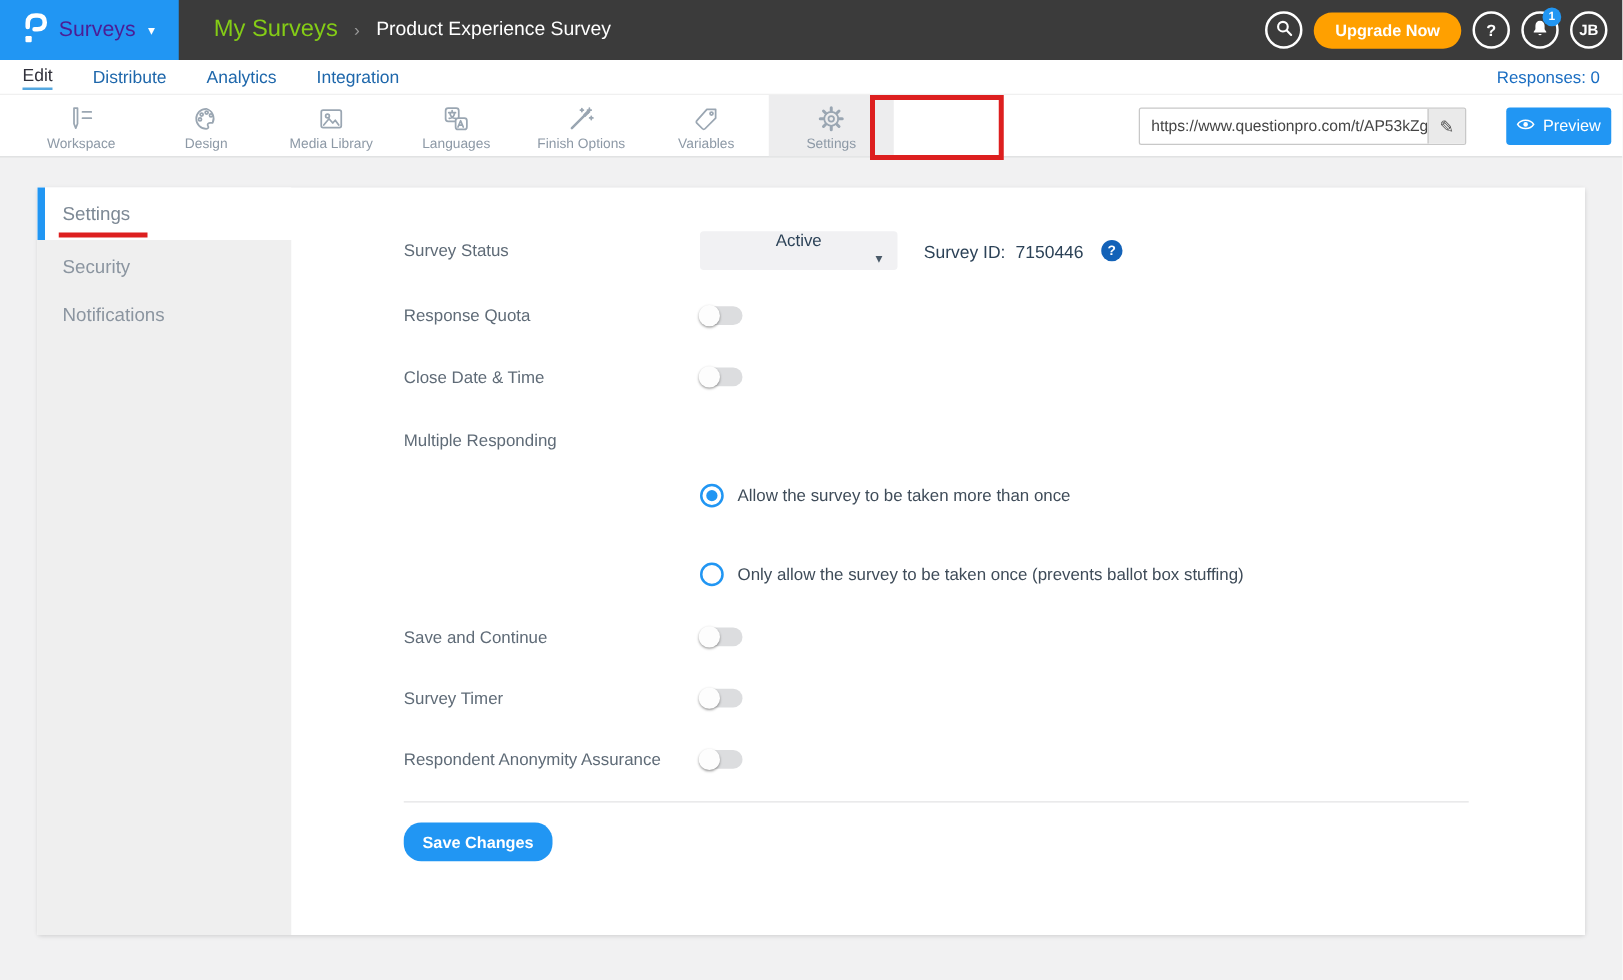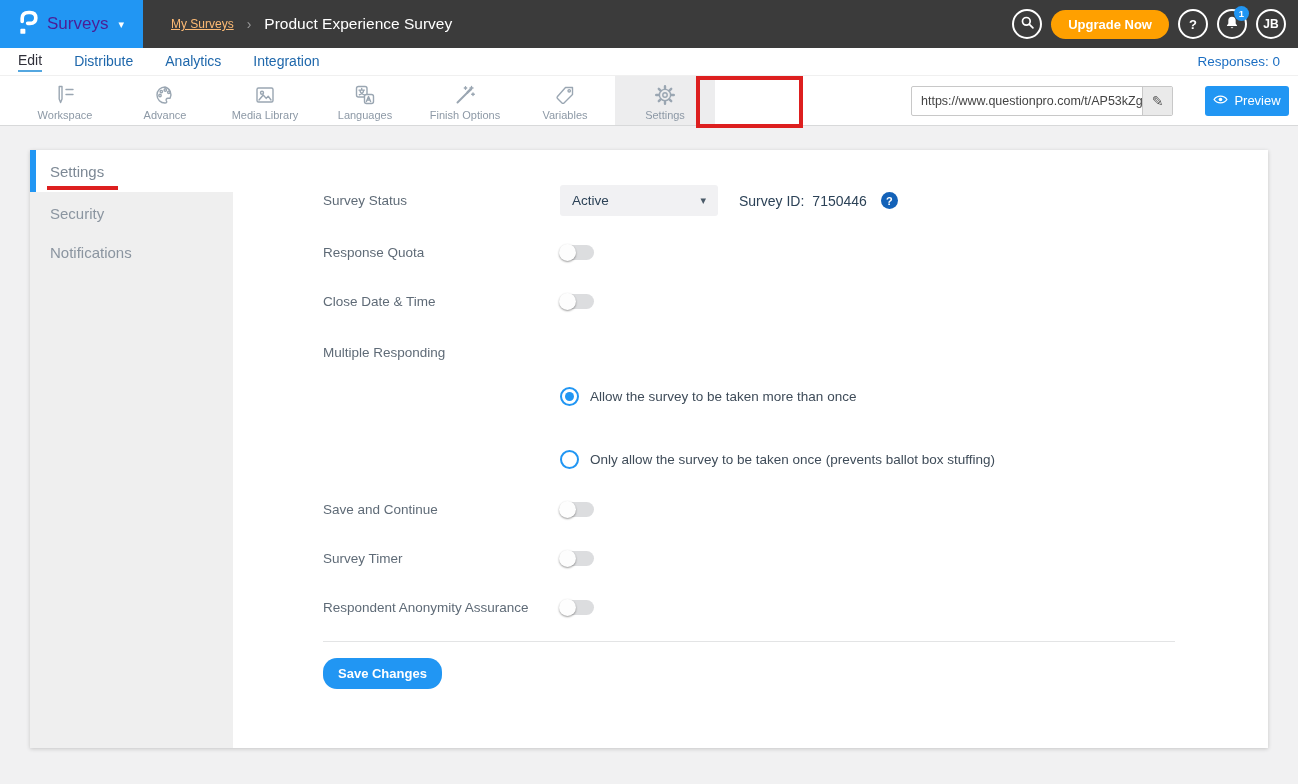--- a/index.html
+++ b/index.html
@@ -5,21 +5,21 @@
   * { margin:0; padding:0; box-sizing:border-box; }
   html,body { width:1298px; height:784px; overflow:hidden; }
   body { font-family:"Liberation Sans", sans-serif; background:#f1f1f2; -webkit-font-smoothing:antialiased; }
 
   
   .header { height:48px; background:#3b3b3b; display:flex; align-items:center; }
   .logo-box { width:143px; height:48px; background:#2196f3; display:flex; align-items:center; justify-content:center; gap:8px; cursor:pointer; flex:0 0 auto; }
   .logo-box .product { color:#4c1d95; font-size:17px; }
   .logo-box .caret { color:#fff; font-size:11px; margin-left:2px; }
   .crumbs { display:flex; align-items:center; margin-left:28px; }
-  .crumb-parent { color:#fdba74; font-size:12px; cursor:pointer;text-decoration:underline; }
+  .crumb-parent { color:#84cc16; font-size:19px; cursor:pointer; }
   .crumb-sep { color:#9a9a9a; font-size:14px; margin:0 13px; }
   .crumb-current { color:#ffffff; font-size:15.5px; }
   .hdr-right { margin-left:auto; display:flex; align-items:center; gap:9px; padding-right:12px; }
   .circle-btn { width:30px; height:30px; border:2px solid #fff; border-radius:50%; display:flex; align-items:center; justify-content:center; color:#fff; font-size:13px; font-weight:bold; cursor:pointer; position:relative; }
   .upgrade-btn { height:29px; border-radius:15px; background:#ffa000; color:#fff; font-size:13px; font-weight:bold; display:flex; align-items:center; padding:0 17px; cursor:pointer; }
   .badge { position:absolute; top:-5px; right:-4px; width:15px; height:15px; border-radius:50%; background:#2196f3; color:#fff; font-size:9.5px; font-weight:bold; display:flex; align-items:center; justify-content:center; }
 
   
   .navrow { height:28px; background:#fff; display:flex; align-items:center; padding:0 18px; border-bottom:1px solid #f0f0f0; }
   .navtab { font-size:14px; color:#1e67ab; margin-right:32px; cursor:pointer; padding-bottom:2px; }
@@ -45,21 +45,21 @@
   .side { width:203px; flex:0 0 auto; display:flex; flex-direction:column; }
   .side-item { height:39px; display:flex; align-items:center; padding-left:20px; font-size:15px; color:#8b95a0; cursor:pointer; }
   .side-item.first { height:42px; background:#fff; border-left:6px solid #2196f3; padding-left:14px; color:#7d8995; position:relative; }
   .side-underline { position:absolute; left:11px; bottom:2px; width:71px; height:4px; background:#dd1f1f; }
   .side-gray { flex:1; background:#efefef; padding-top:2px; }
 
   
   .form { flex:1; padding:35px 93px 0 90px; }
   .frow { display:flex; align-items:center; }
   .flabel { flex:0 0 237px; font-size:13.5px; color:#5f6b77; }
-  .select { width:158px; height:31px; background:#f1f1f3; border-radius:3px; display:flex; align-items:center; padding:0 12px; cursor:pointer; }
+  .select { width:158px; height:31px; background:#f1f1f3; border-radius:3px; display:flex; align-items:center; padding:0 12px; cursor:pointer;flex-direction:column; }
   .select .sval { font-size:13.5px; color:#2c4257; }
   .select .scaret { margin-left:auto; color:#4a5a68; font-size:11px; }
   .sid-label { margin-left:21px; font-size:14px; color:#2c4257; }
   .sid-value { margin-left:8px; font-size:14px; color:#2c4257; }
   .qicon { margin-left:14px; width:17px; height:17px; border-radius:50%; background:#1362b8; color:#fff; font-size:11px; font-weight:bold; display:flex; align-items:center; justify-content:center; cursor:pointer; }
   .toggle { width:34px; height:15px; border-radius:8px; background:#dcdddf; position:relative; cursor:pointer; }
   .knob { position:absolute; left:-1px; top:-1px; width:17px; height:17px; border-radius:50%; background:#fdfdfd; box-shadow:0 1px 2px rgba(0,0,0,.4); }
   .radio-line { display:flex; align-items:center;margin-top:44px; }
   .radio { width:19px; height:19px; border:2px solid #2196f3; border-radius:50%; background:#fff; display:flex; align-items:center; justify-content:center; cursor:pointer; flex:0 0 auto; }
   .radio .dot { width:9px; height:9px; border-radius:50%; background:#2196f3; }
@@ -139,21 +139,21 @@
   <div class="tool">
     <span class="ticon">
       <svg class="icn" width="24" height="24" viewBox="0 0 24 24">
         <path d="M12 4 a8 8 0 1 0 0 16 c1.6 0 2.2-1.1 1.4-2.2 -.8-1.2 0-2.6 1.5-2.6 h2.2 A8 8 0 0 0 12 4 Z"></path>
         <circle cx="8.3" cy="8.6" r="1.2"></circle>
           <circle cx="12.3" cy="7" r="1.2"></circle>
           <circle cx="15.8" cy="9.3" r="1.2"></circle>
           <circle cx="7" cy="12.5" r="1.2"></circle>
       </svg>
     </span>
-    <span class="tlabel">Advance</span>
+    <span class="tlabel">Design</span>
   </div>
 
   <div class="tool">
     <span class="ticon">
       <svg class="icn" width="24" height="24" viewBox="0 0 24 24">
         <rect x="4" y="5" width="16" height="14" rx="1.5"></rect>
           <circle cx="9" cy="9.8" r="1.5"></circle>
           <path d="M6 17 l4.2-5 3 3.4 2-2.2 2.8 3.8"></path>
       </svg>
     </span>

